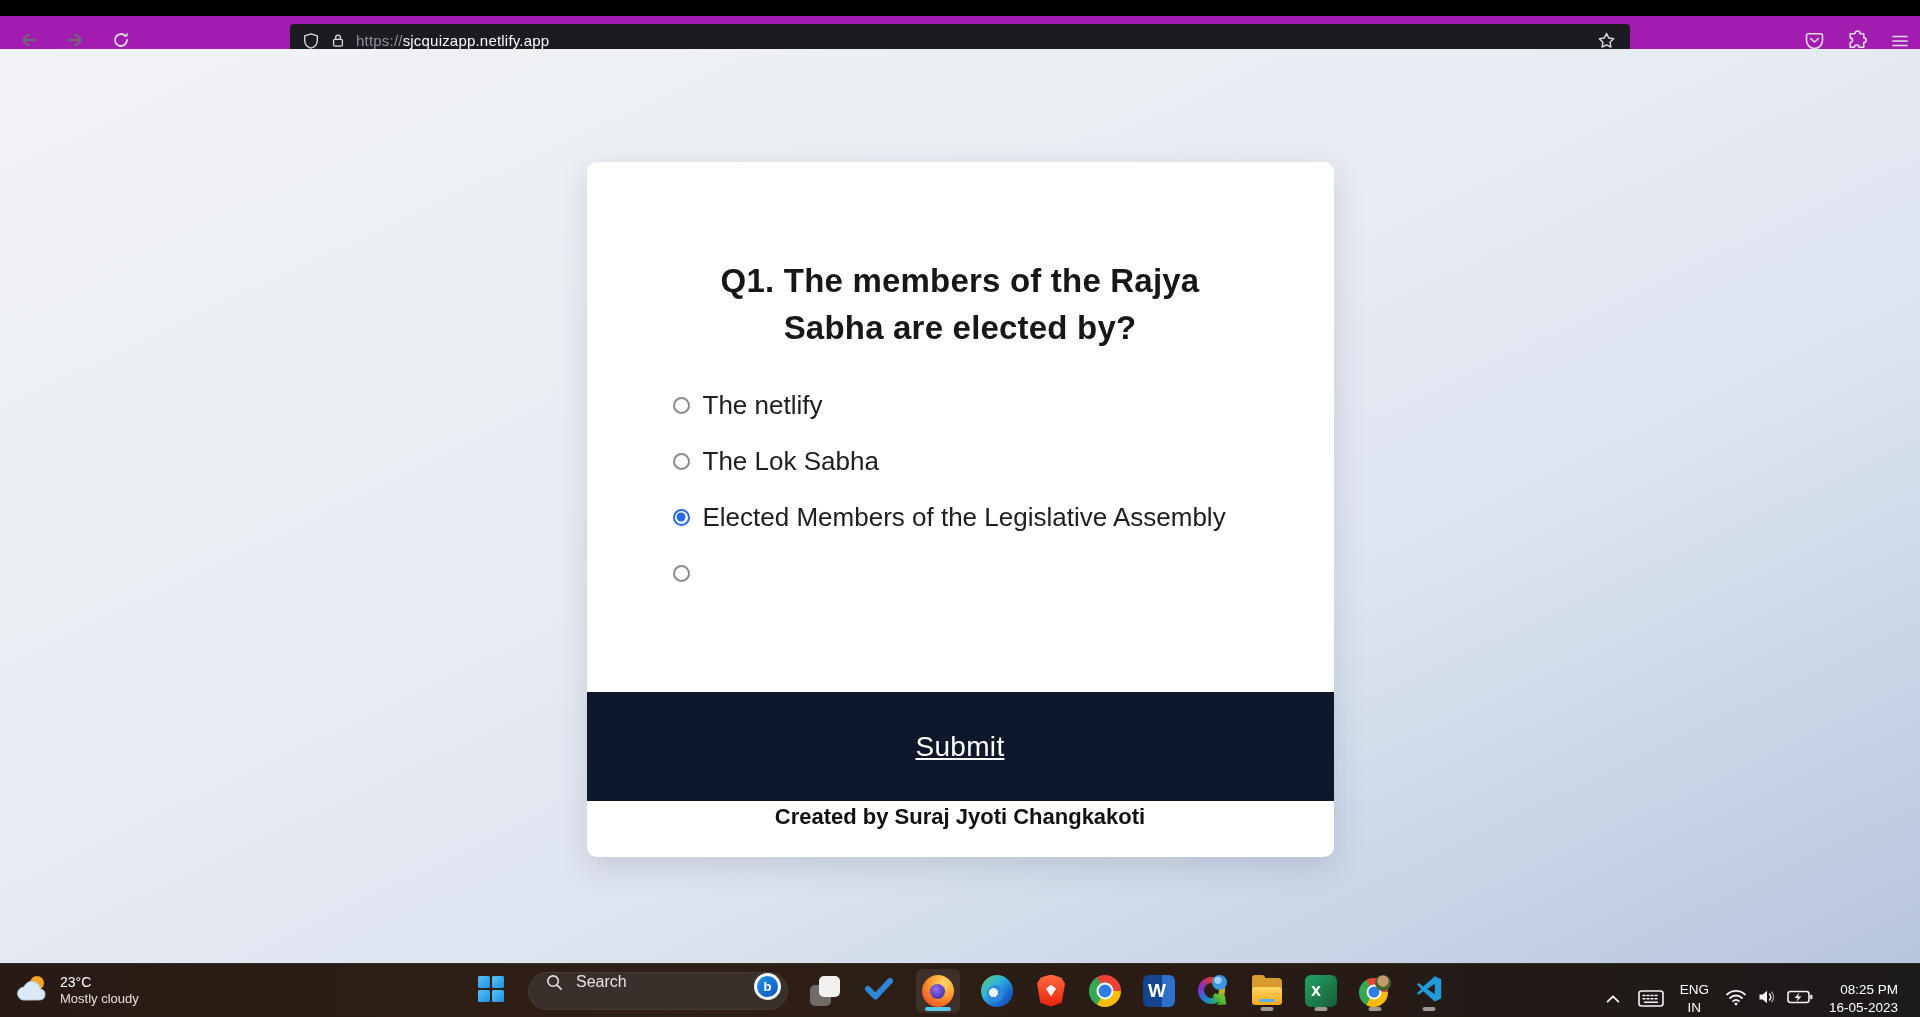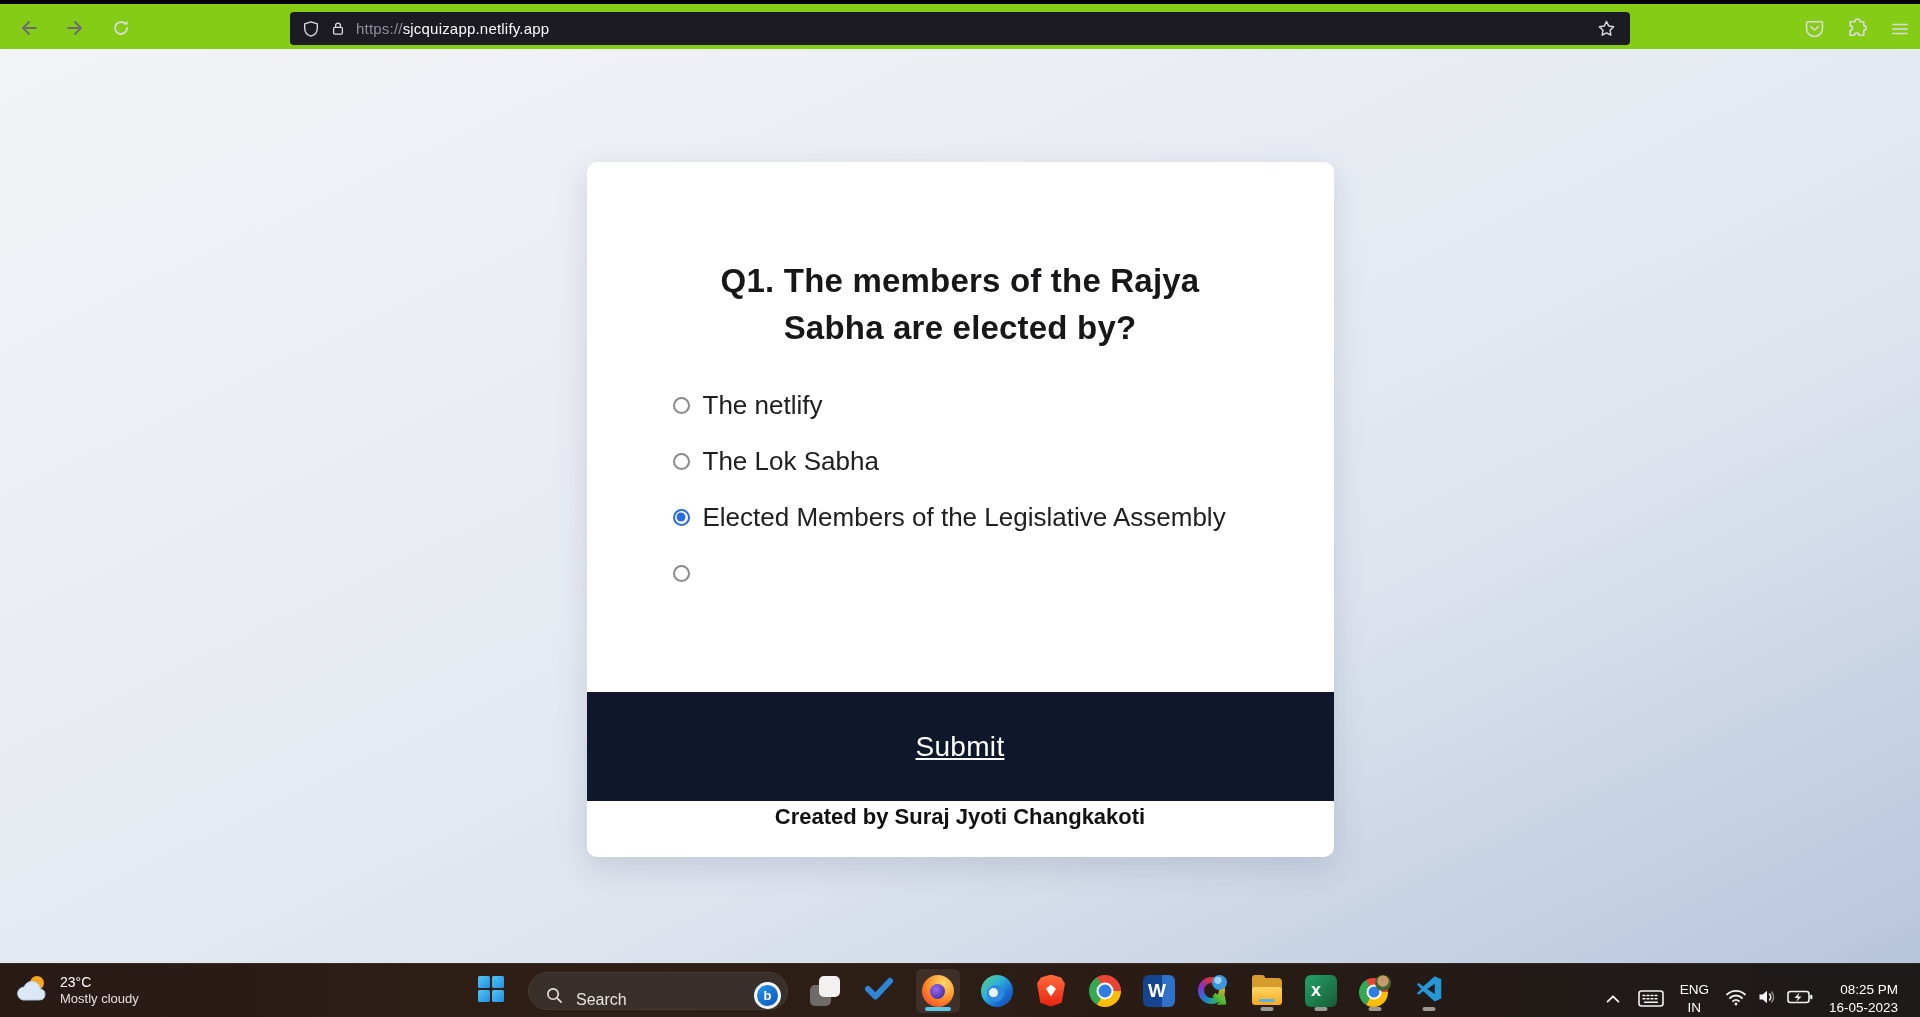--- a/index.html
+++ b/index.html
@@ -5,22 +5,22 @@
   * { margin:0; padding:0; box-sizing:border-box; }
   html,body { background:#000; }
   .screen {
     position:relative; width:1920px; height:1017px; overflow:hidden;
     font-family:"Liberation Sans", sans-serif; cursor:default;
   }
   [data-interactable="true"] { cursor:pointer; }
 
   
   .browser-bar {
-    position:absolute; top:4px; left:0; right:0; height:49px;
-    background:#84cc16; border-bottom:1px solid #0c0b10;
+    position:absolute; top:16px; left:0; right:0; height:49px;
+    background:#a21caf; border-bottom:1px solid #0c0b10;
     display:flex; align-items:center;
   }
   .nav-btn { width:34px; height:34px; display:flex; align-items:center; justify-content:center; border-radius:4px; flex:0 0 auto; }
   .nav-btn svg { display:block; }
   .nav-back { margin-left:12px; }
   .nav-fwd  { margin-left:12px; }
   .nav-reload { margin-left:12px; }
 
   .url-bar {
     position:absolute; left:290px; top:8px; width:1340px; height:33px;
@@ -101,21 +101,21 @@
     content:""; position:absolute; bottom:2px; left:50%; transform:translateX(-50%);
     width:26px; height:4px; border-radius:2px; background:#56c8e8;
   }
   .app.ind-running::after {
     content:""; position:absolute; bottom:2px; left:50%; transform:translateX(-50%);
     width:13px; height:4px; border-radius:2px; background:#9b9896;
   }
 
   .search-pill {
     width:260px; height:38px; border-radius:19px; background:#39302b;
-    border:1px solid #473a31; display:flex; align-items:flex-end; padding:0 6px 0 16px; flex:0 0 auto;
+    border:1px solid #473a31; display:flex; align-items:flex-start; padding:0 6px 0 16px; flex:0 0 auto;
   }
   .search-label { font-size:16px; color:#e6e3e1; margin-left:12px; flex:1; }
   .bing-badge { width:27px; height:27px; border-radius:50%; background:#f4f6f8; display:flex; align-items:center; justify-content:center; }
   .bing-inner { width:21px; height:21px; border-radius:50%; background:linear-gradient(140deg,#2596e8,#0a54bd); color:#fff; font-size:13px; font-weight:bold; display:flex; align-items:center; justify-content:center; }
 
   
   .ic { position:relative; }
   .firefox-ic { width:32px; height:32px; border-radius:50%;
     background:radial-gradient(circle at 68% 25%, #ffd567 0%, #ffb042 30%, #ff8325 55%, #f3572c 78%, #e0426b 100%); }
   .firefox-ic::after { content:""; position:absolute; left:8px; top:9px; width:15px; height:15px; border-radius:50%;

